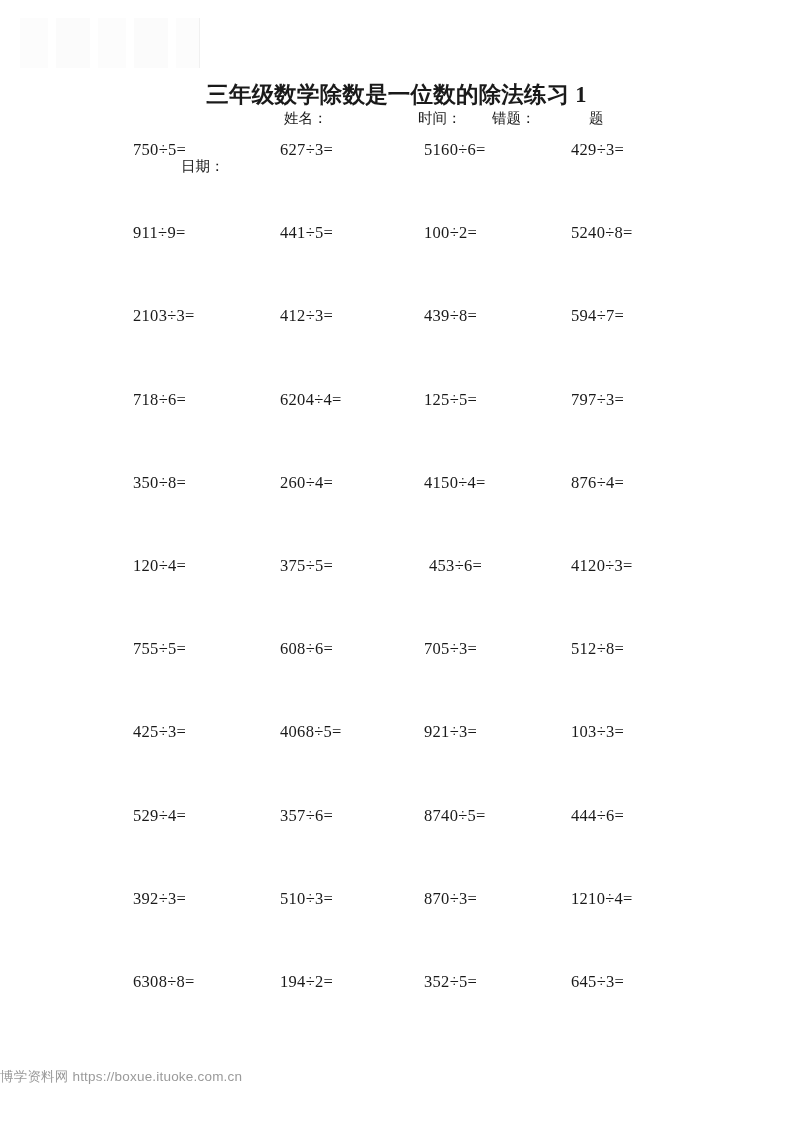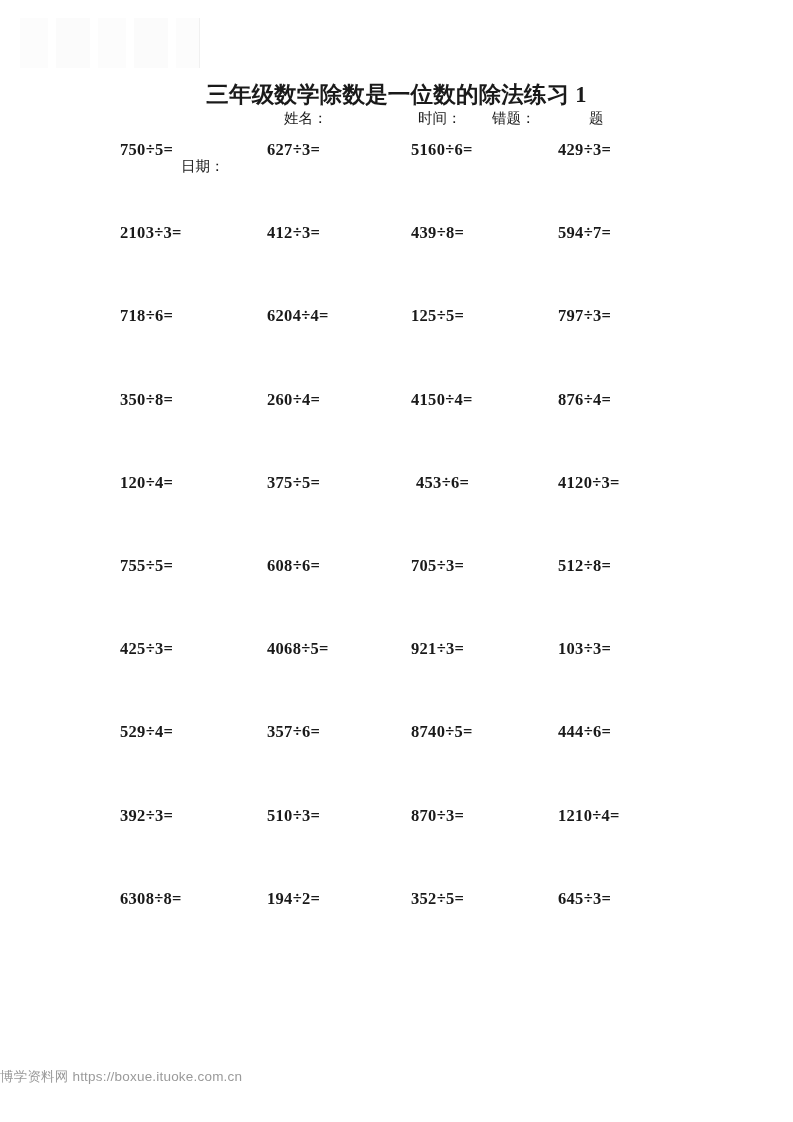--- a/index.html
+++ b/index.html
@@ -77,24 +77,23 @@
   }
   .meta-date  { left: 181px; margin-top: 48px; }
   .meta-name  { left: 284px; }
   .meta-time  { left: 418px; }
   .meta-wrong { left: 492px; }
   .meta-unit  { left: 589px; }
 
   
   #problem-grid {
     position: absolute;
-    left: 3px;
+    left: 16px;
     top: 140px;
     width: 698px;
-    font-weight: bold;
   }
   .problem-row {
     position: relative;
     height: 83.2px;
   }
   .problem-cell {
     position: absolute;
     top: 0;
     font-size: 16.5px;
     letter-spacing: 0.3px;
@@ -137,20 +136,26 @@
 </div>
 
 <div id="problem-grid">
     <div class="problem-row">
       <span class="problem-cell col0">750÷5=</span>
       <span class="problem-cell col1">627÷3=</span>
       <span class="problem-cell col2">5160÷6=</span>
       <span class="problem-cell col3">429÷3=</span>
     </div>
     <div class="problem-row">
+      <span class="problem-cell col0">911÷9=</span>
+      <span class="problem-cell col1">441÷5=</span>
+      <span class="problem-cell col2">100÷2=</span>
+      <span class="problem-cell col3">5240÷8=</span>
+    </div>
+    <div class="problem-row">
       <span class="problem-cell col0">2103÷3=</span>
       <span class="problem-cell col1">412÷3=</span>
       <span class="problem-cell col2">439÷8=</span>
       <span class="problem-cell col3">594÷7=</span>
     </div>
     <div class="problem-row">
       <span class="problem-cell col0">718÷6=</span>
       <span class="problem-cell col1">6204÷4=</span>
       <span class="problem-cell col2">125÷5=</span>
       <span class="problem-cell col3">797÷3=</span>

